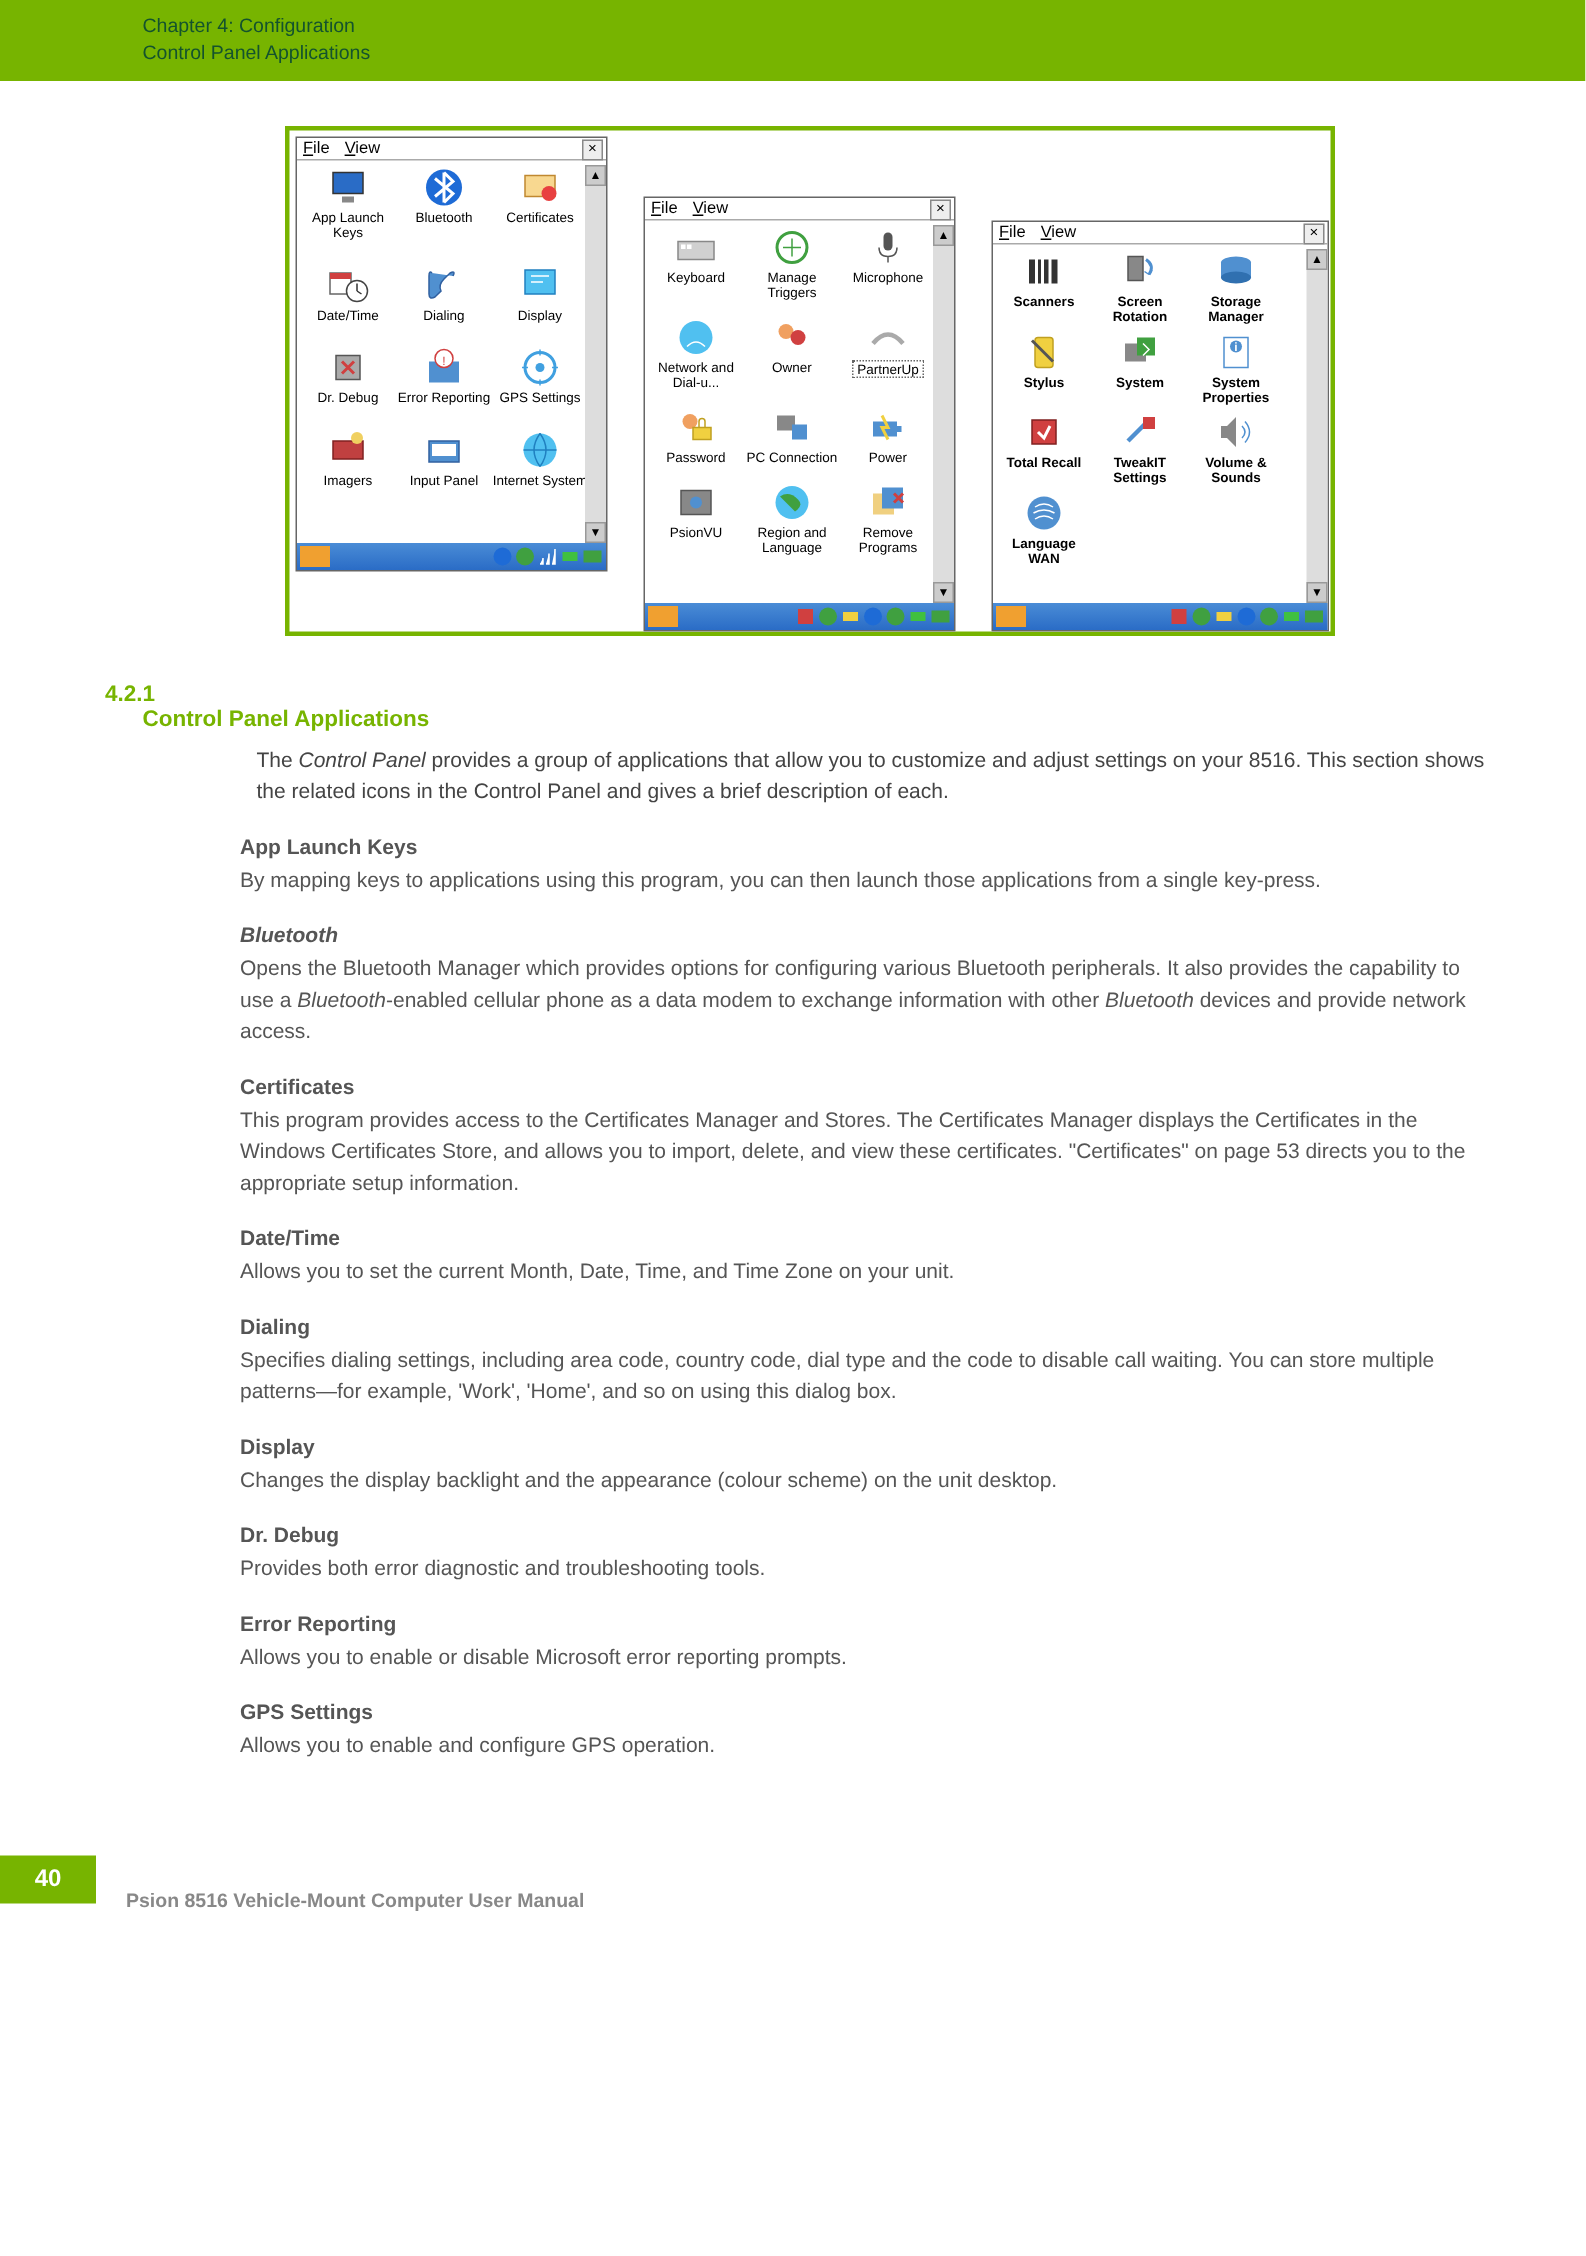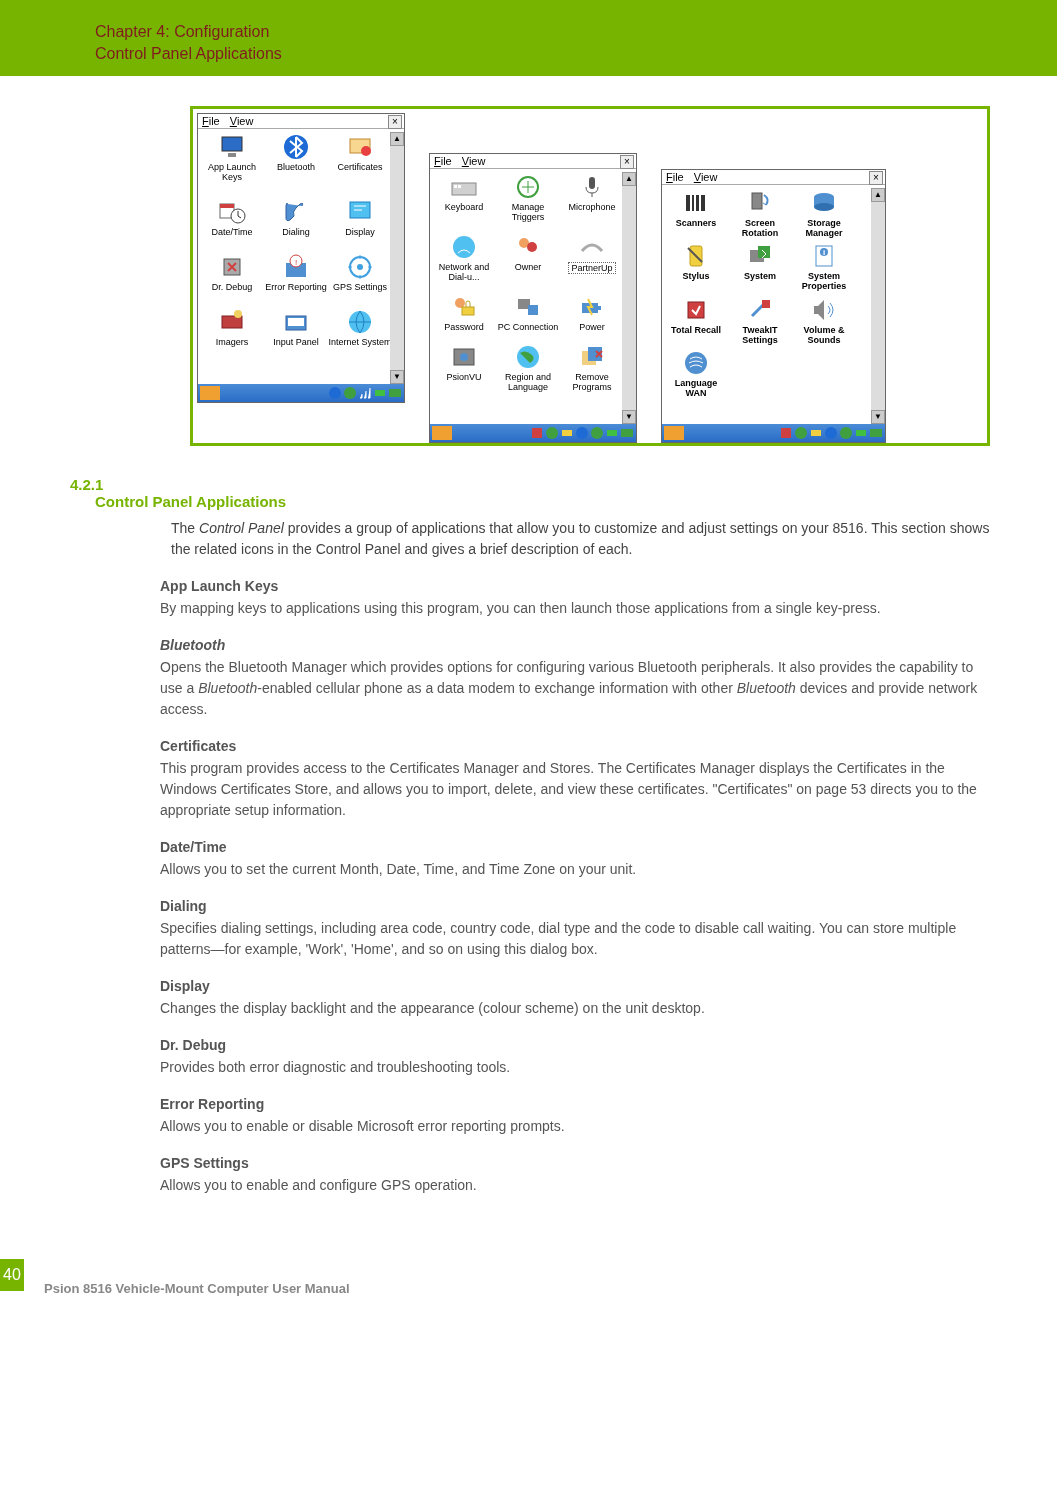--- a/index.html
+++ b/index.html
@@ -1,20 +1,20 @@
 <!DOCTYPE html>
 <html><head>
 <meta charset="utf-8">
 <style>
 * { margin: 0; padding: 0; box-sizing: border-box; }
 body { font-family: Arial, Helvetica, sans-serif; background: #fff; width: 1057px; }
-.header-band { background: #77b400; color: #7f1d1d; padding: 21px 0 10px 95px; font-size: 16px; line-height: 1.4; }
+.header-band { background: #77b400; color: #14532d; padding: 8px 0 10px 95px; font-size: 13px; line-height: 1.4; }
 .content-wrap { padding: 30px 60px 40px 95px; }
 .figure-caption { color: #888; font-size: 14px; margin-left: 65px; margin-bottom: 14px; }
-.figure-container { margin-left: 95px; border: 3px solid #77b400; width: 800px; height: 340px; position: relative; background: #fff; margin-bottom: 30px; }
+.figure-container { margin-left: 95px; border: 3px solid #77b400; width: 700px; height: 340px; position: relative; background: #fff; margin-bottom: 30px; }
 .panel { position: absolute; border: 1px solid #666; background: #fff; }
 .panel-menu { display: flex; align-items: center; border-bottom: 1px solid #aaa; font-size: 11px; padding: 1px 4px; position: relative; }
 .panel-menu u { text-decoration: underline; }
 .panel-menu .close-x { position: absolute; right: 2px; top: 1px; border: 1px solid #888; width: 14px; height: 14px; font-size: 10px; text-align: center; line-height: 12px; background: #eee; }
 .icon-grid { display: flex; flex-wrap: wrap; padding: 4px 2px; justify-content: flex-start; }
 .icon-item { width: 64px; text-align: center; font-size: 9px; margin-bottom: 2px; color: #000; }
 .icon-svg { width: 28px; height: 28px; margin: 0 auto 1px; display: block; }
 .scrollbar-v { position: absolute; right: 0; top: 18px; bottom: 18px; width: 14px; background: #ddd; }
 .scrollbar-v .arrow { height: 14px; background: #ccc; border: 1px solid #999; font-size: 8px; text-align: center; line-height: 12px; }
 .scrollbar-v .arrow.up { position: absolute; top: 0; left: 0; right: 0; }
@@ -24,21 +24,21 @@
 .taskbar-right { display: flex; gap: 1px; }
 .tray-icon { width: 14px; height: 14px; }
 .section-row { display: flex; margin-bottom: 8px; flex-direction: column; }
 .section-num { width: 65px; color: #77b400; font-weight: bold; font-size: 15px; flex-shrink: 0; margin-left: -25px; }
 .section-title { color: #77b400; font-weight: bold; font-size: 15px; }
 .body-text { font-size: 14px; color: #444; line-height: 1.5; margin-left: 65px; margin-bottom: 18px; }
 .body-text-indent { margin-left: 76px; }
 .sub-heading { font-weight: bold; font-size: 14px; color: #555; margin-left: 65px; margin-bottom: 4px; }
 .sub-body { font-size: 14px; color: #555; line-height: 1.5; margin-left: 65px; margin-bottom: 18px; }
 .footer { display: flex; align-items: center; }
-.page-num-box { background: #77b400; color: #fff; font-weight: normal; font-size: 16px; width: 24px; height: 32px; display: flex; align-items: center; justify-content: center; }
+.page-num-box { background: #77b400; color: #fff; font-weight: bold; font-size: 16px; width: 64px; height: 32px; display: flex; align-items: center; justify-content: center; }
 .footer-text { color: #888; font-weight: bold; font-size: 13px; margin-left: 20px; margin-top: 27px; }
 em.it { font-style: italic; }
 .dotted-box { border: 1px dotted #666; padding: 0 2px; display: inline-block; }
 </style>
 </head>
 <body>
 
 <div class="header-band">
   <div>Chapter 4:  Configuration</div>
   <div>Control Panel Applications</div>

